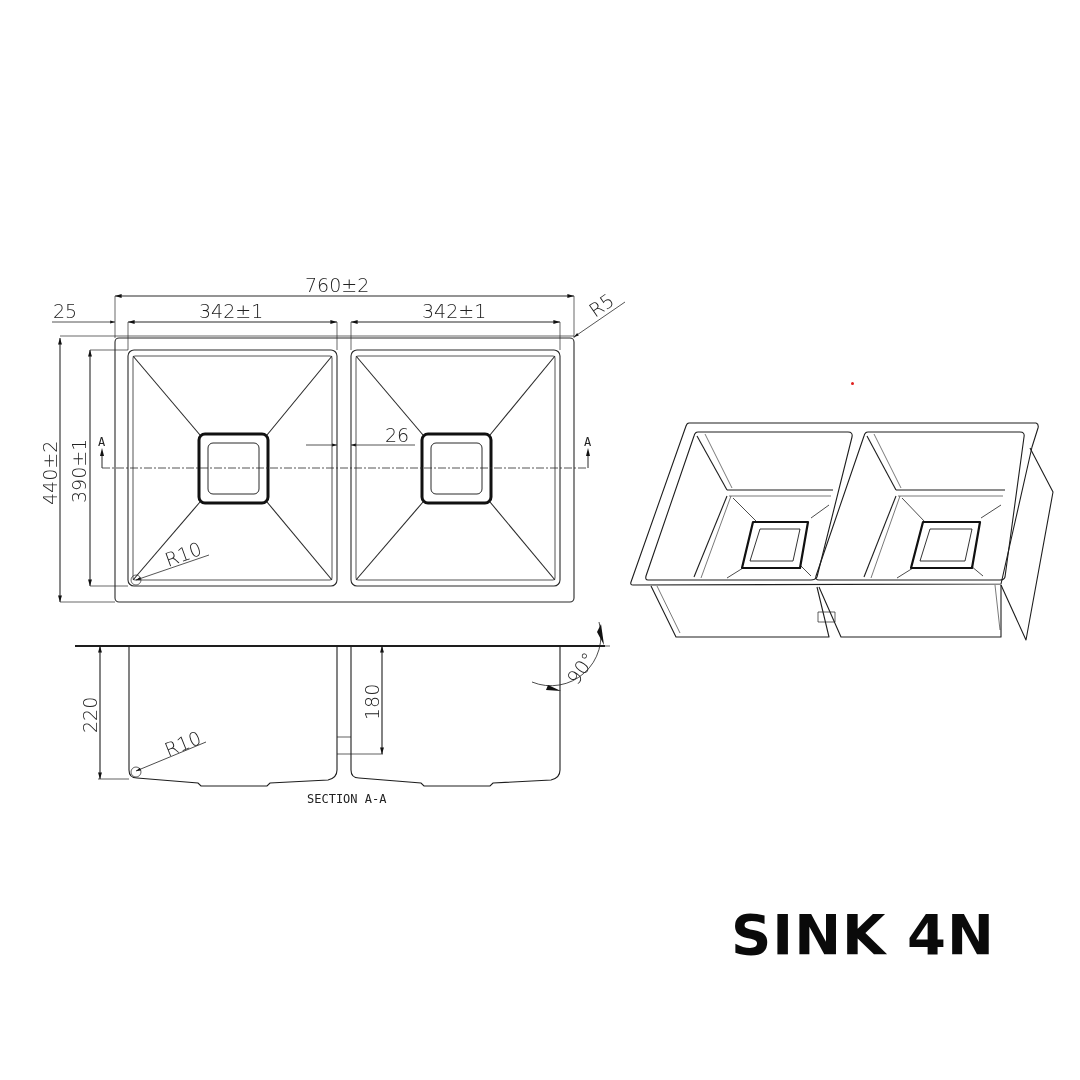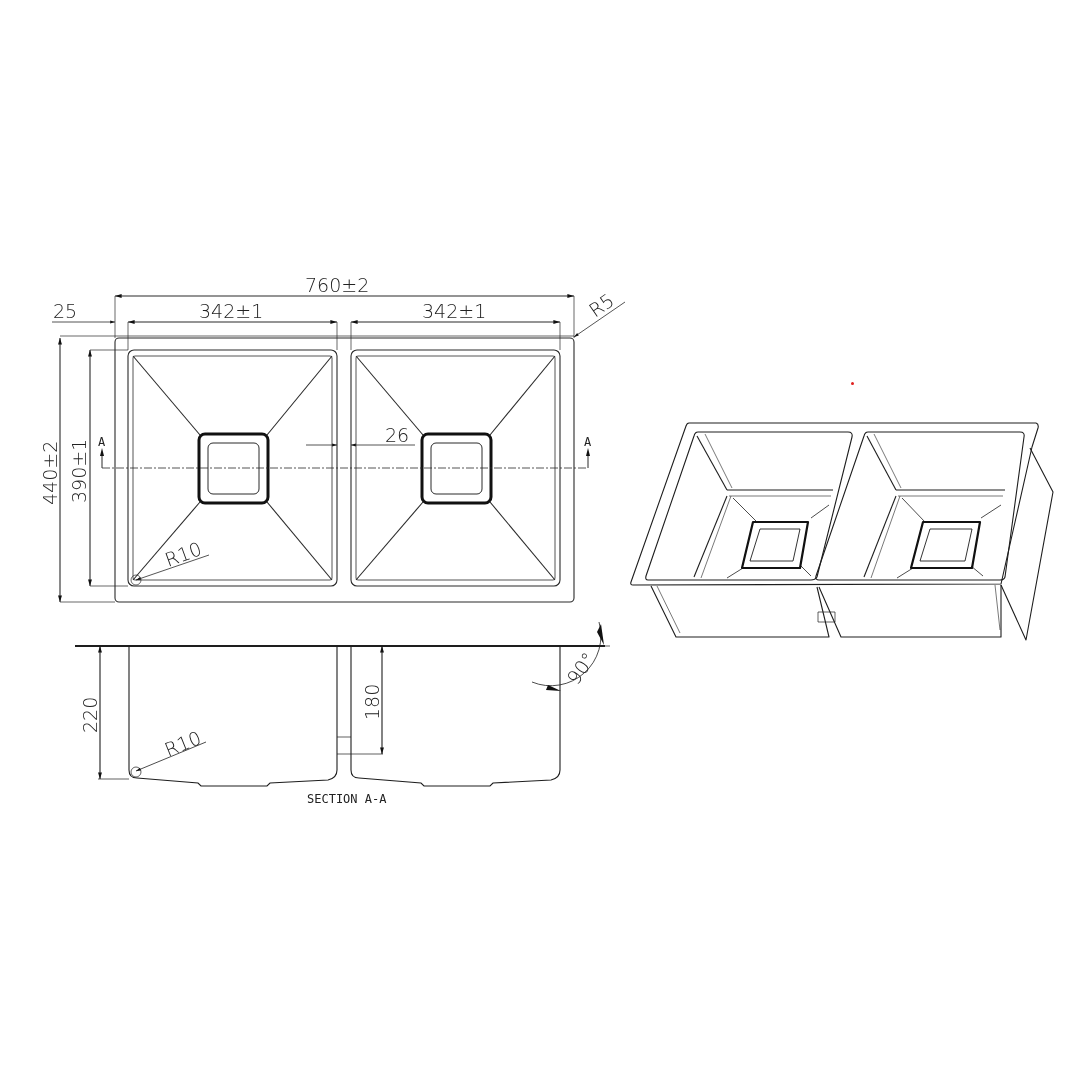--- a/index.html
+++ b/index.html
@@ -170,13 +170,14 @@
     <line x1="897" y1="498" x2="920" y2="522" stroke-width="0.8"></line>
     <line x1="996" y1="505" x2="976" y2="518" stroke-width="0.8"></line>
     <line x1="908" y1="568" x2="892" y2="578" stroke-width="0.8"></line>
     <line x1="966" y1="566" x2="978" y2="576" stroke-width="0.8"></line>
     <path d="M918,522 L975,522 L967,568 L906,568 z" stroke-width="2.2" stroke="#111"></path>
     <path d="M925,529 L967,529 L960,561 L915,561 z" stroke-width="0.9"></path>
   </g>
 </svg>
 
 <div class="marker"></div>
+<div class="title">SINK 4N</div>
 </div>
 
 </body></html>

